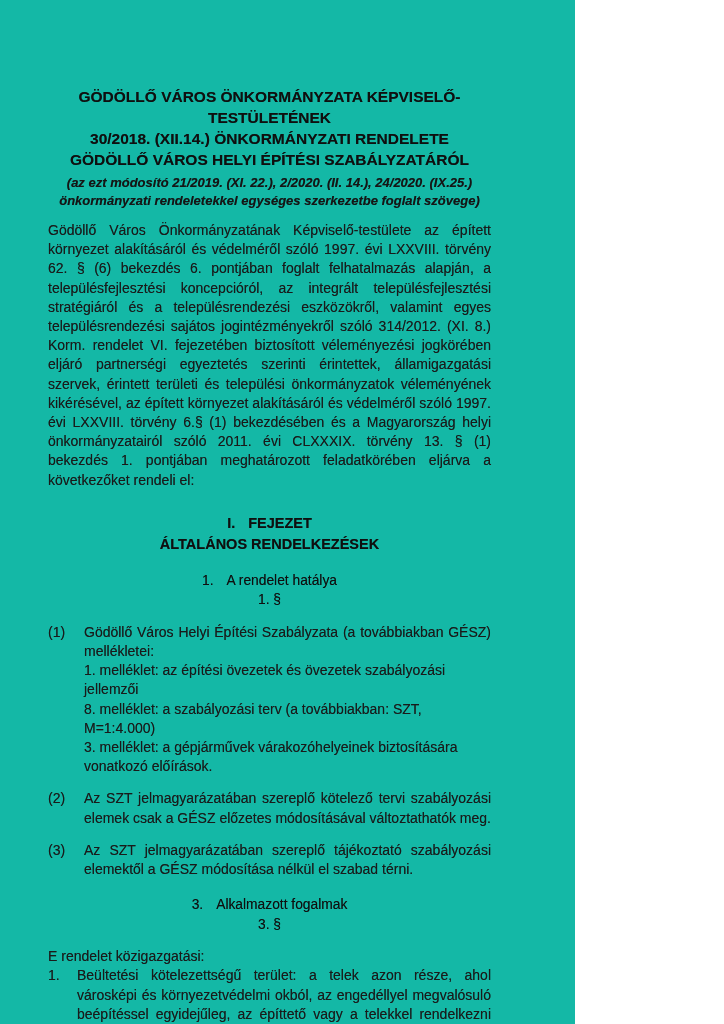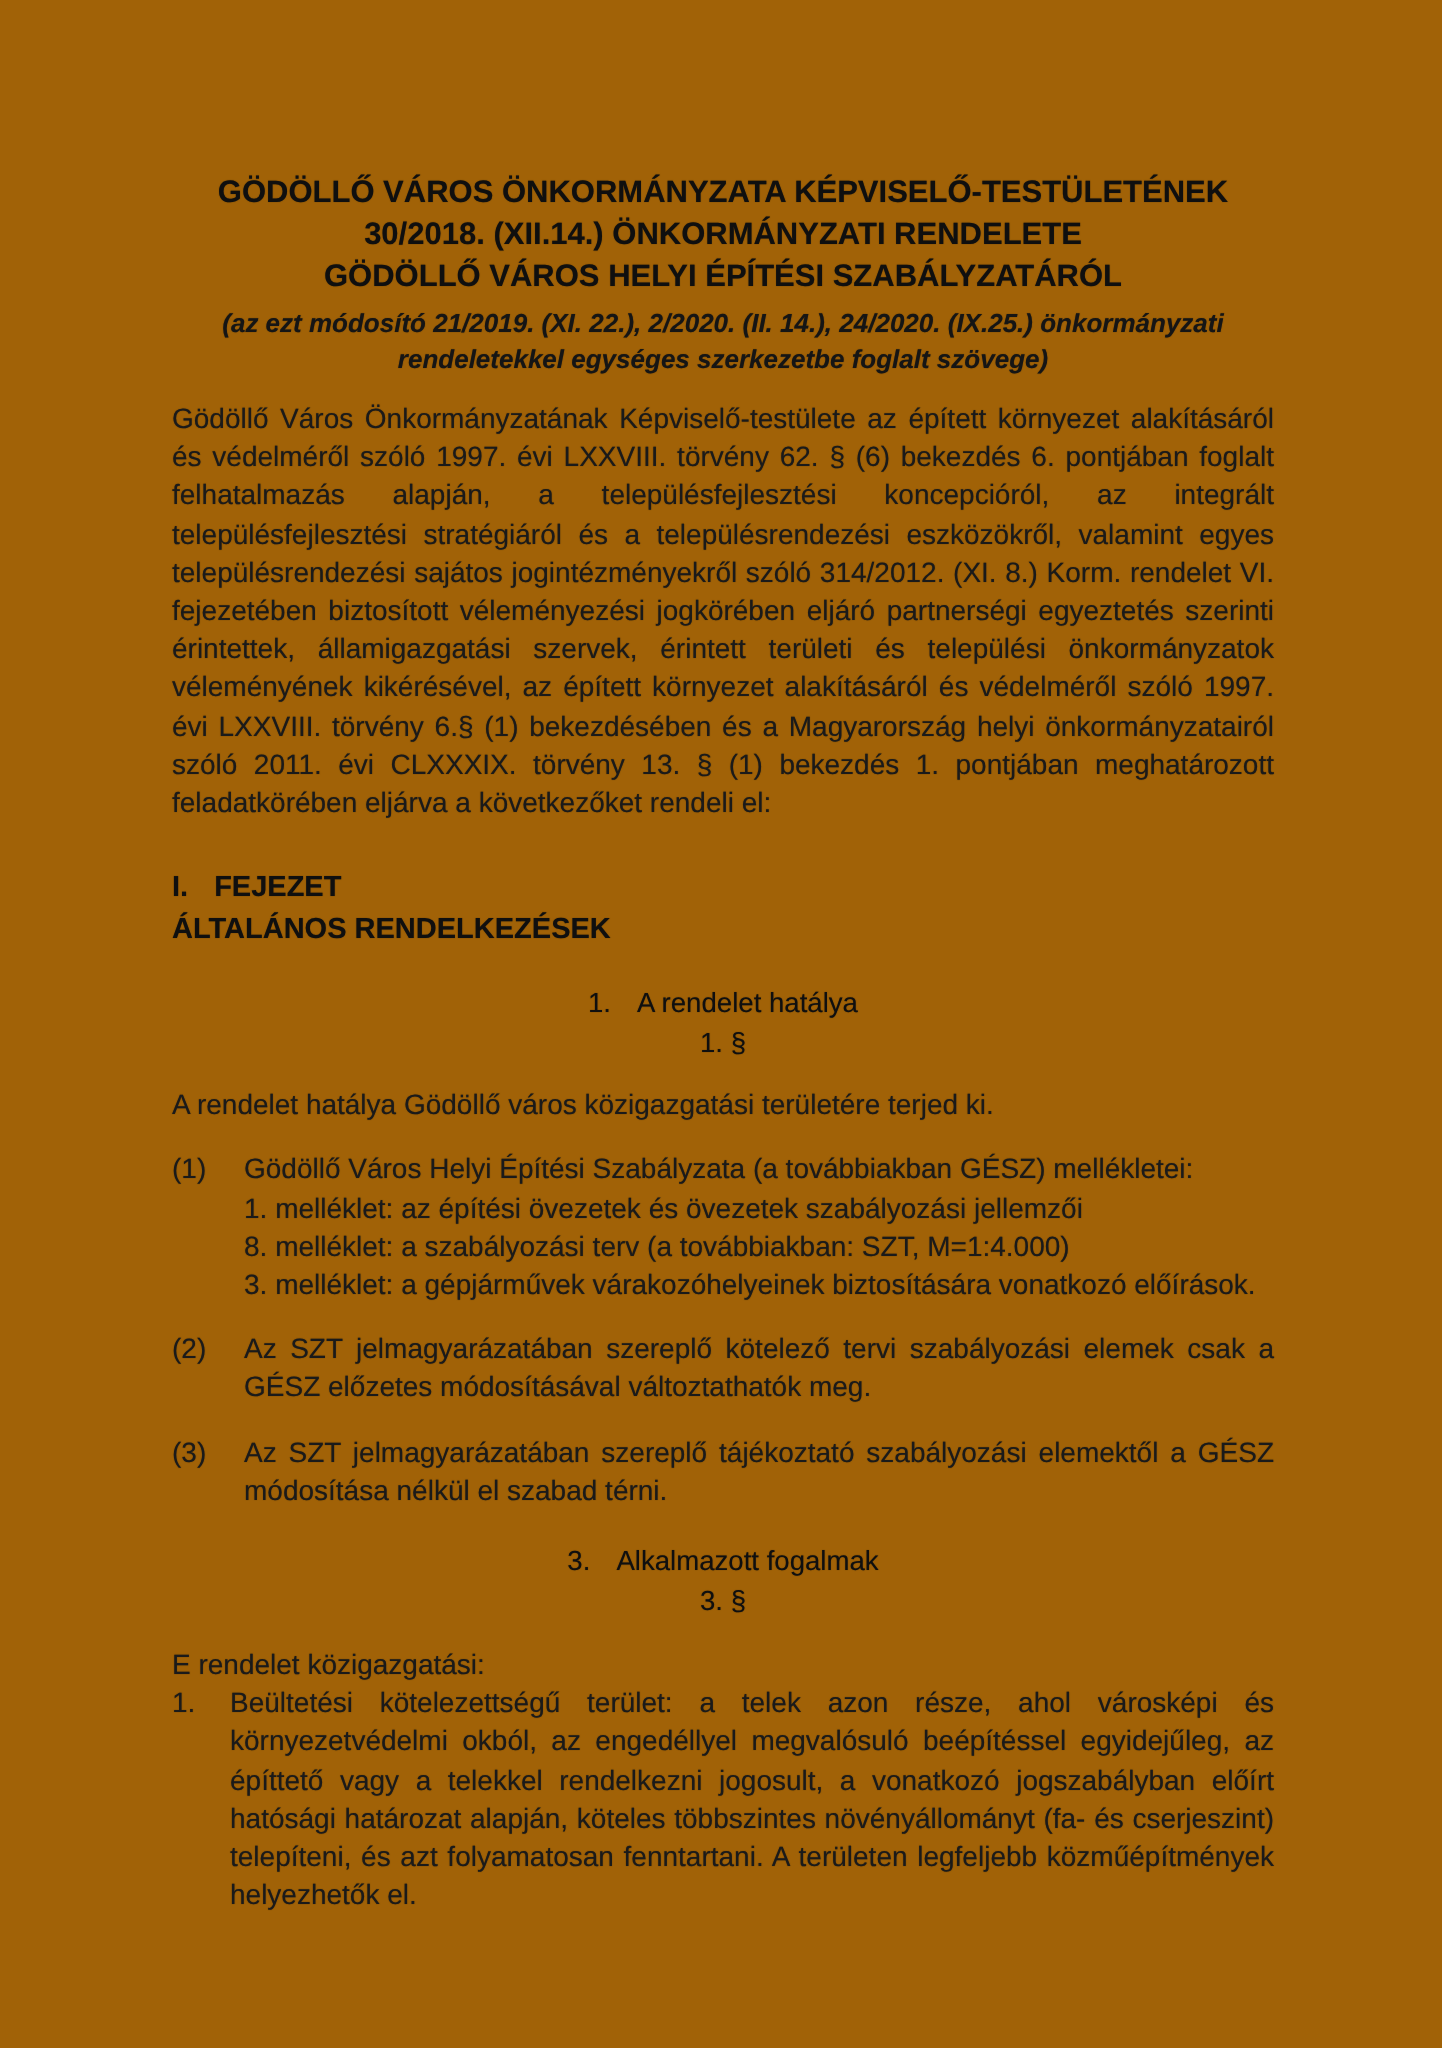--- a/index.html
+++ b/index.html
@@ -4,24 +4,24 @@
 <style>
   * { margin: 0; padding: 0; box-sizing: border-box; }
   html, body { width: 724px; height: 1024px; }
   body {
     background: #ffffff;
     font-family: "Liberation Sans", sans-serif;
     color: #1a1a1a;
     overflow: hidden;
   }
   .page {
-    width: 721px;
+    width: 575px;
     height: 1024px;
-    padding: 86px 84px 30px 86px;
-    background: #a16207;
+    padding: 86px 84px 30px 48px;
+    background: #14b8a6;
     
     text-shadow: 0 0 0.55px rgba(20,20,20,0.55);
   }
   
   .doc-title { text-align: center; }
   .title-line {
     font-weight: 700;
     font-size: 15.5px;
     line-height: 21px;
     color: #0f0f0f;
@@ -39,20 +39,21 @@
     font-size: 14px;
     line-height: 19.2px;
   }
   .preamble {
     margin-top: 11px;
     text-align: justify;
   }
   
   .chapter-heading {
     margin-top: 23px;
+    text-align: center;
     font-weight: 700;
     font-size: 14.5px;
     line-height: 21px;
     color: #0f0f0f;
   }
   .section-heading {
     margin-top: 16px;
     text-align: center;
     font-weight: 400;
     font-size: 13.8px;
@@ -95,21 +96,20 @@
   <div class="chapter-heading">
     <div><span class="hnum">I.</span><span>FEJEZET</span></div>
     <div>ÁLTALÁNOS RENDELKEZÉSEK</div>
   </div>
 
   <div class="section-heading">
     <div><span class="hnum">1.</span><span>A rendelet hatálya</span></div>
     <div>1. §</div>
   </div>
 
-  <p class="body-text plain-paragraph">A rendelet hatálya Gödöllő város közigazgatási területére terjed ki.</p>
 
 
   <div class="body-text clause">
     <span class="clause-marker">(1)</span>
     <span class="clause-body">
       <span>Gödöllő Város Helyi Építési Szabályzata (a továbbiakban GÉSZ) mellékletei:</span>
       <span class="annex-line" style="display:block">1. melléklet: az építési övezetek és övezetek szabályozási jellemzői</span>
       <span class="annex-line" style="display:block">8. melléklet: a szabályozási terv (a továbbiakban: SZT, M=1:4.000)</span>
       <span class="annex-line" style="display:block">3. melléklet: a gépjárművek várakozóhelyeinek biztosítására vonatkozó előírások.</span>
     </span>

